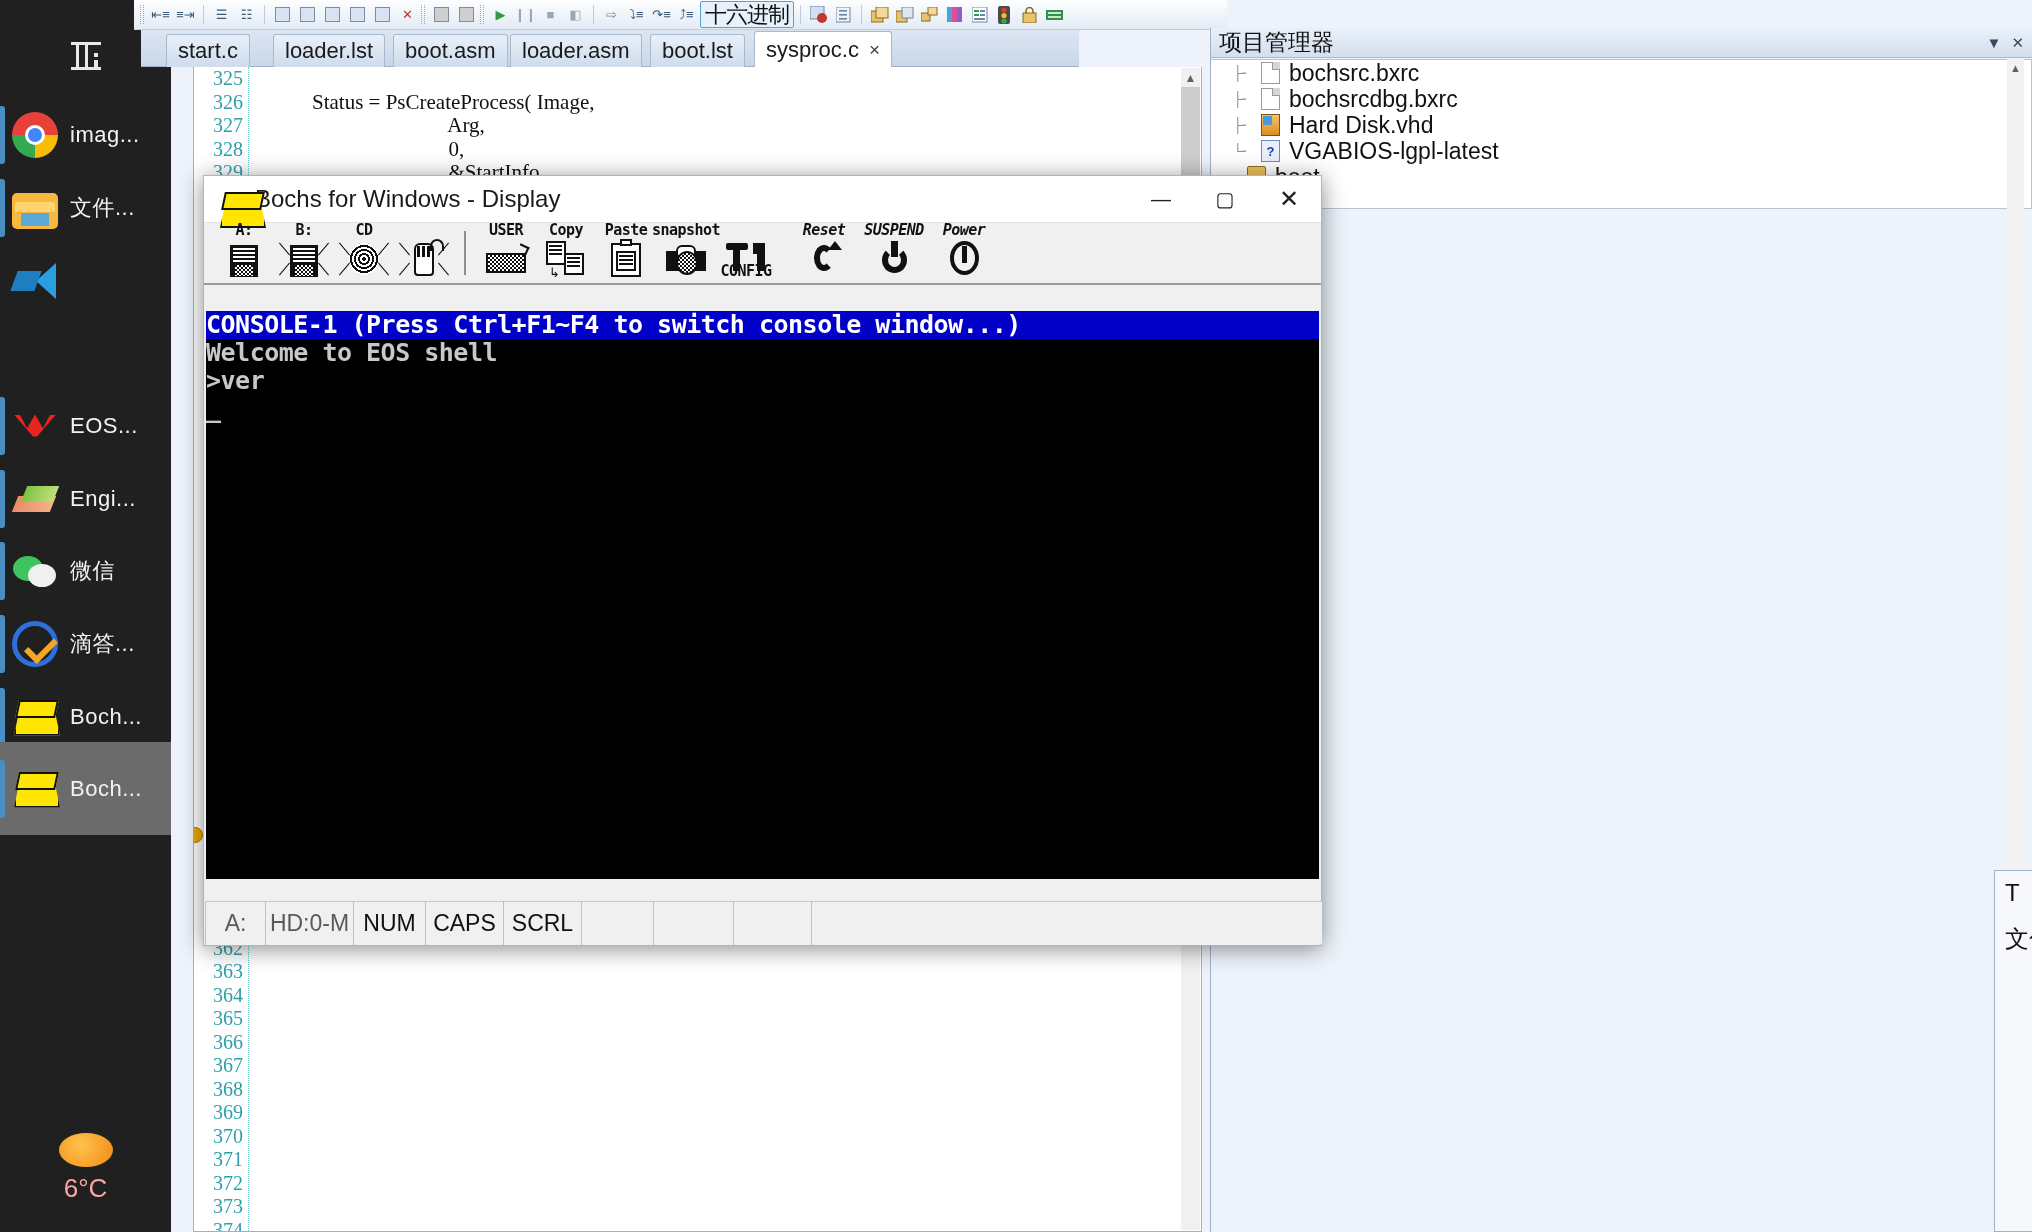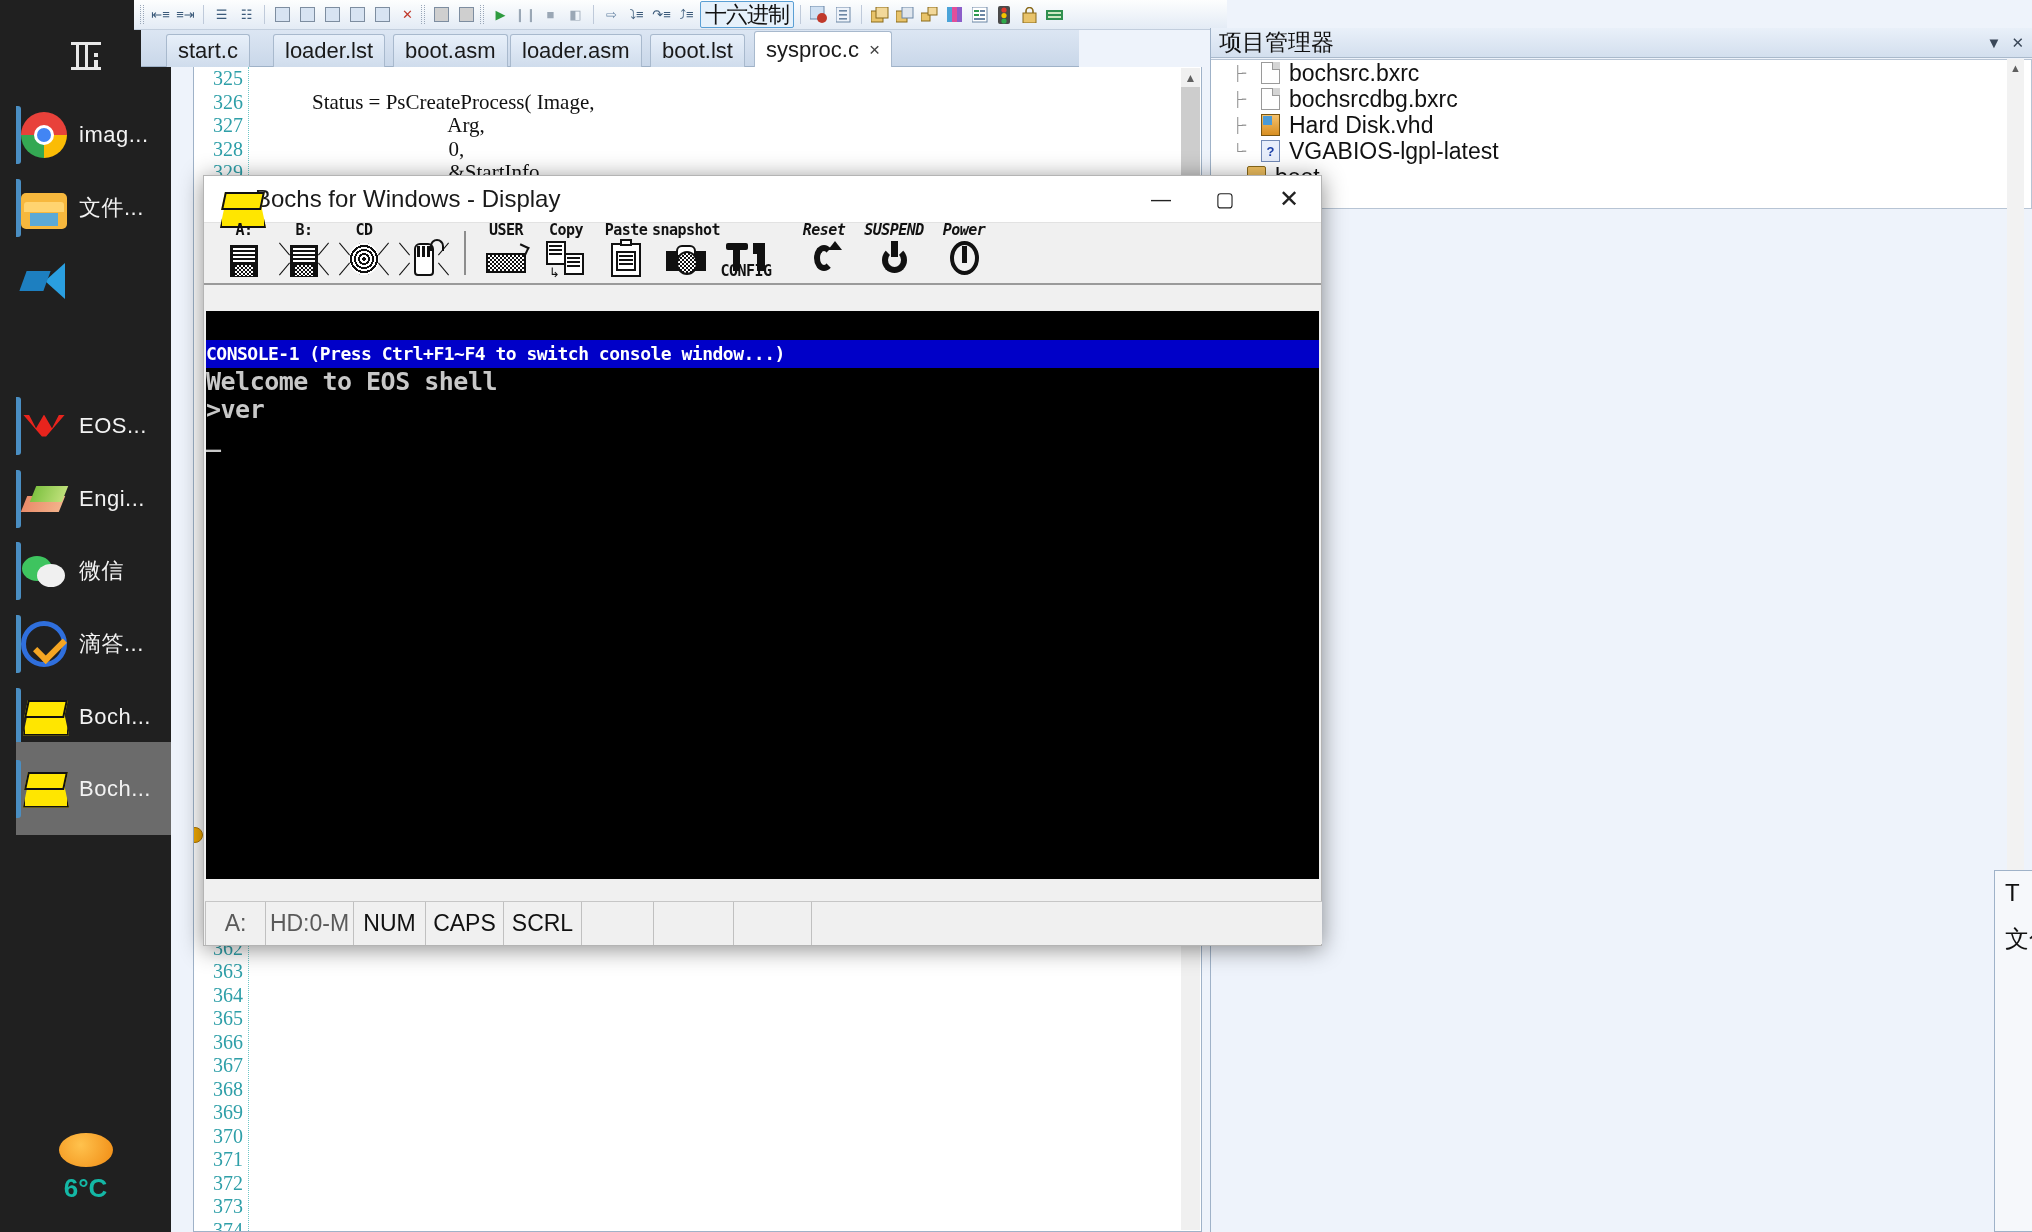--- a/index.html
+++ b/index.html
@@ -16,41 +16,41 @@
     position: absolute; left: 0; top: 0; width: 171px; height: 1232px;
     background: #202020;
   }
   .tb-logo {
     position: absolute; left: 0; top: 30px; width: 171px; height: 52px;
     display: flex; align-items: center; justify-content: center;
     color: #e8e8e8; font-size: 34px;
   }
   .tb-item {
     position: absolute; left: 0; width: 196px; height: 93px;
-    display: flex; align-items: center; gap: 12px; padding-left: 5px; margin-left: 16px;
+    display: flex; align-items: center; gap: 12px; padding-left: 12px;
   }
   .tb-item.active { background: #6b6b6b; }
   .tb-item .accent {
     position: absolute; left: 0; top: 18px; width: 5px; height: 58px;
     background: #4a8ec2; border-radius: 0 3px 3px 0;
   }
   .tb-ico { width: 46px; height: 46px; position: relative; flex: 0 0 46px; }
   .tb-label {
     color: #f2f2f2; font-size: 22px; letter-spacing: .5px;
     white-space: nowrap; overflow: hidden;
   }
   .tb-weather {
     position: absolute; left: 0; bottom: 28px; width: 171px;
     display: flex; flex-direction: column; align-items: center; gap: 6px;
   }
   .tb-weather .sun {
     width: 54px; height: 34px; border-radius: 50%;
     background: radial-gradient(circle at 40% 35%, #ffc24d, #f08a12);
   }
-  .tb-weather .deg { color: #14b8a6; font-size: 26px; font-weight: bold; }
+  .tb-weather .deg { color: #fca5a5; font-size: 26px; }
 
   
   .ic-chrome { border-radius: 50%; background: conic-gradient(#e8413a 0 25%, #fbbc05 25% 50%, #34a853 50% 75%, #e8413a 75% 100%); }
   .ic-chrome::after { content:""; position:absolute; inset:13px; border-radius:50%; background:#4285f4; border:3px solid #fff; }
   .ic-folder { background:#f7b83d; border-radius:5px; margin-top:6px; height:36px; }
   .ic-folder::before{content:"";position:absolute;left:3px;top:9px;width:40px;height:10px;background:#ffd470;border-radius:3px 3px 0 0;}
   .ic-folder::after{content:"";position:absolute;left:9px;top:20px;width:28px;height:13px;background:#5ba9d6;}
   .ic-vscode { }
   .ic-vscode::before { content:""; position:absolute; left:4px; top:5px; width:0;height:0;
     border-left:20px solid transparent; border-right:20px solid #2a9fe0;
@@ -232,22 +232,22 @@
   .btool .gfx { width:44px; height:38px; position:relative; margin-bottom:2px; }
   .bsep { width:2px; height:44px; background:#8d8d8d; margin:0 10px 4px 10px; }
 
   
   #bochs-screen {
     position:absolute; left:2px; top:135px; width:1113px; height:568px;
     background:#000; overflow:hidden;
     font-family:"DejaVu Sans Mono", monospace;
   }
   #console-bar {
-    background:#0000c8; color:#fff; font-size:18px; line-height:28px;
-    letter-spacing:-0.5px; font-weight:bold; white-space:pre;margin-top:29px;
+    background:#0000c8; color:#fff; font-size:25px; line-height:28px;
+    letter-spacing:-0.5px; font-weight:bold; white-space:pre;
   }
   .cline { color:#c8c8c8; font-size:25px; line-height:28px; font-weight:bold;
            letter-spacing:-0.5px; white-space:pre; }
   .cursorline { color:#c8c8c8; font-size:25px; line-height:28px; font-weight:bold; }
 
   #bochs-status {
     position:absolute; left:1px; bottom:1px; width:1117px; height:43px;
     background:#f0f0f0; border-top:1px solid #c6c6c6;
     display:flex; align-items:center;
   }

